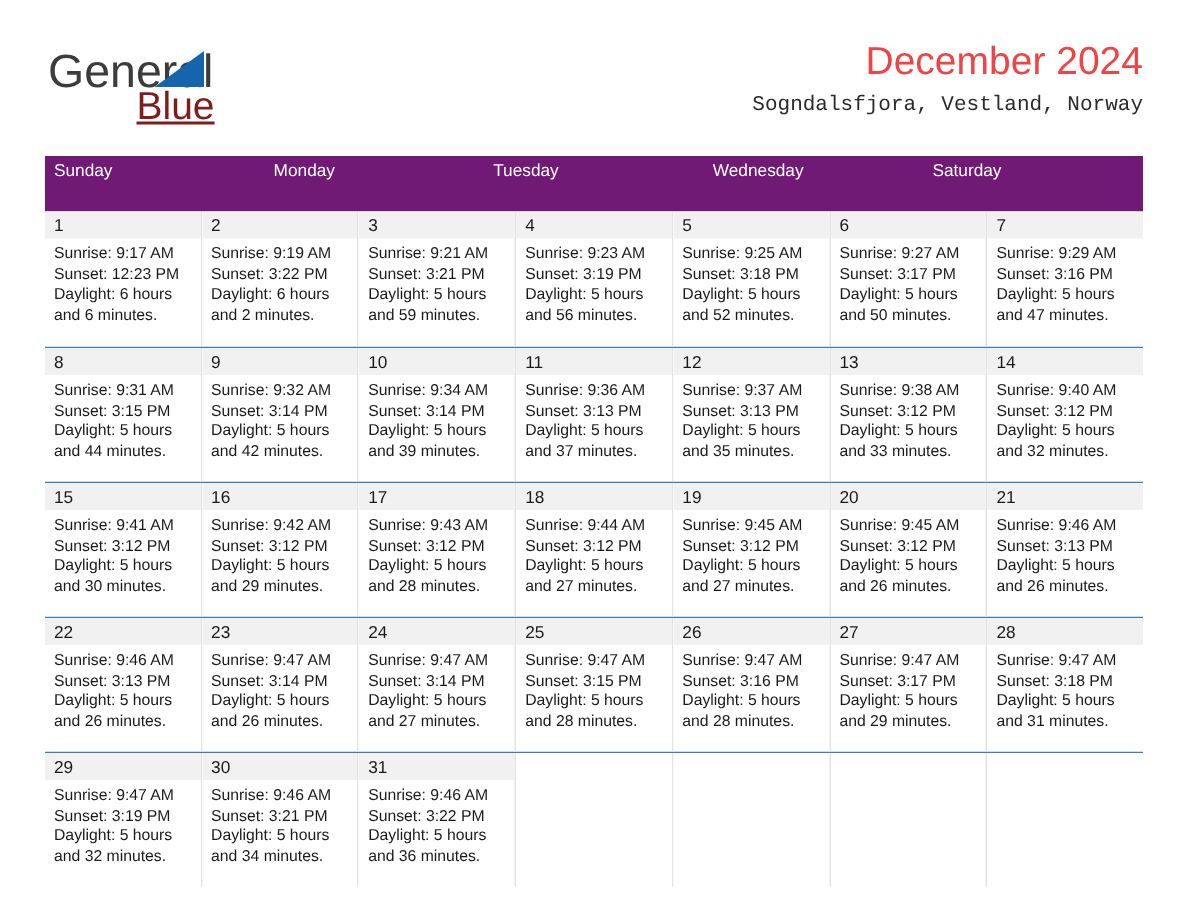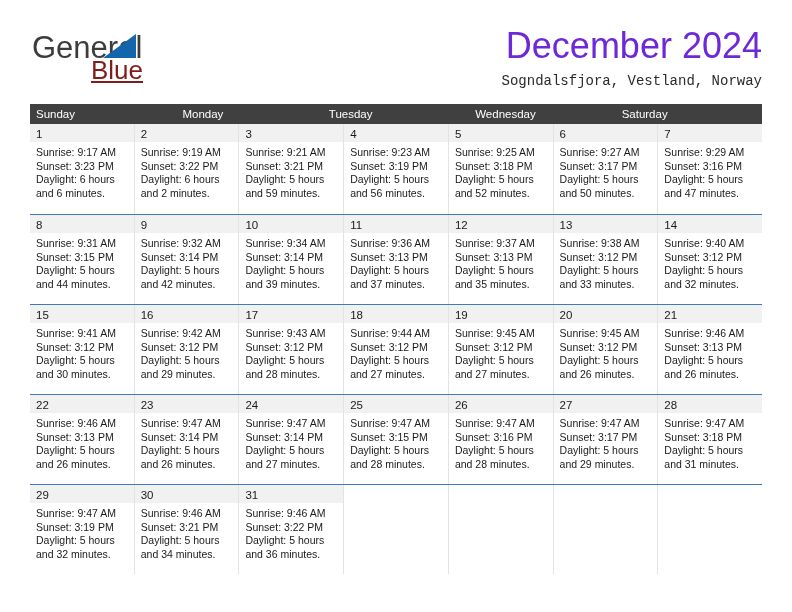--- a/index.html
+++ b/index.html
@@ -69,22 +69,22 @@
     text-decoration: underline;
   }
 
   .titles {
     position: absolute;
     right: 0;
     top: 0;
     text-align: right;
   }
   .month-title {
-    font-size: 36px;
-    color: #6d28d9;
+    font-size: 26px;
+    color: #ef4444;
     line-height: 1.12;
     white-space: nowrap;
   }
   .location-subtitle {
     font-size: 14px;
     color: #2a2a2a;
     line-height: 1.2;
     margin-top: 7px;
     white-space: nowrap;
     font-family: Liberation Mono, monospace;
@@ -93,22 +93,23 @@
   
   .calendar {
     position: absolute;
     left: 30px;
     top: 104px;
     width: 732px;
   }
 
   .weekday-header {
     display: flex;
-    background: #404040;
-    height: 20px;
+    background: #701a75;
+    height: 37px;
+    justify-content: center;
   }
   .weekday-cell {
     flex: 1 1 0;
     color: #ffffff;
     font-size: 11.5px;
     line-height: 20px;
     padding-left: 6px;
     box-sizing: border-box;
     white-space: nowrap;
     overflow: hidden;
@@ -189,21 +190,21 @@
       <div class="weekday-cell">Tuesday</div>
       <div class="weekday-cell">Wednesday</div>
       <div class="weekday-cell">Saturday</div>
     </div>
 
     <div class="week-row first">
       <div class="day-cell">
         <div class="daynum-band"><span class="daynum">1</span></div>
         <div class="day-lines">
           <div>Sunrise: 9:17 AM</div>
-          <div>Sunset: 3:23 PM</div>
+          <div>Sunset: 12:23 PM</div>
           <div>Daylight: 6 hours</div>
           <div>and 6 minutes.</div>
         </div>
       </div>
       <div class="day-cell">
         <div class="daynum-band"><span class="daynum">2</span></div>
         <div class="day-lines">
           <div>Sunrise: 9:19 AM</div>
           <div>Sunset: 3:22 PM</div>
           <div>Daylight: 6 hours</div>

